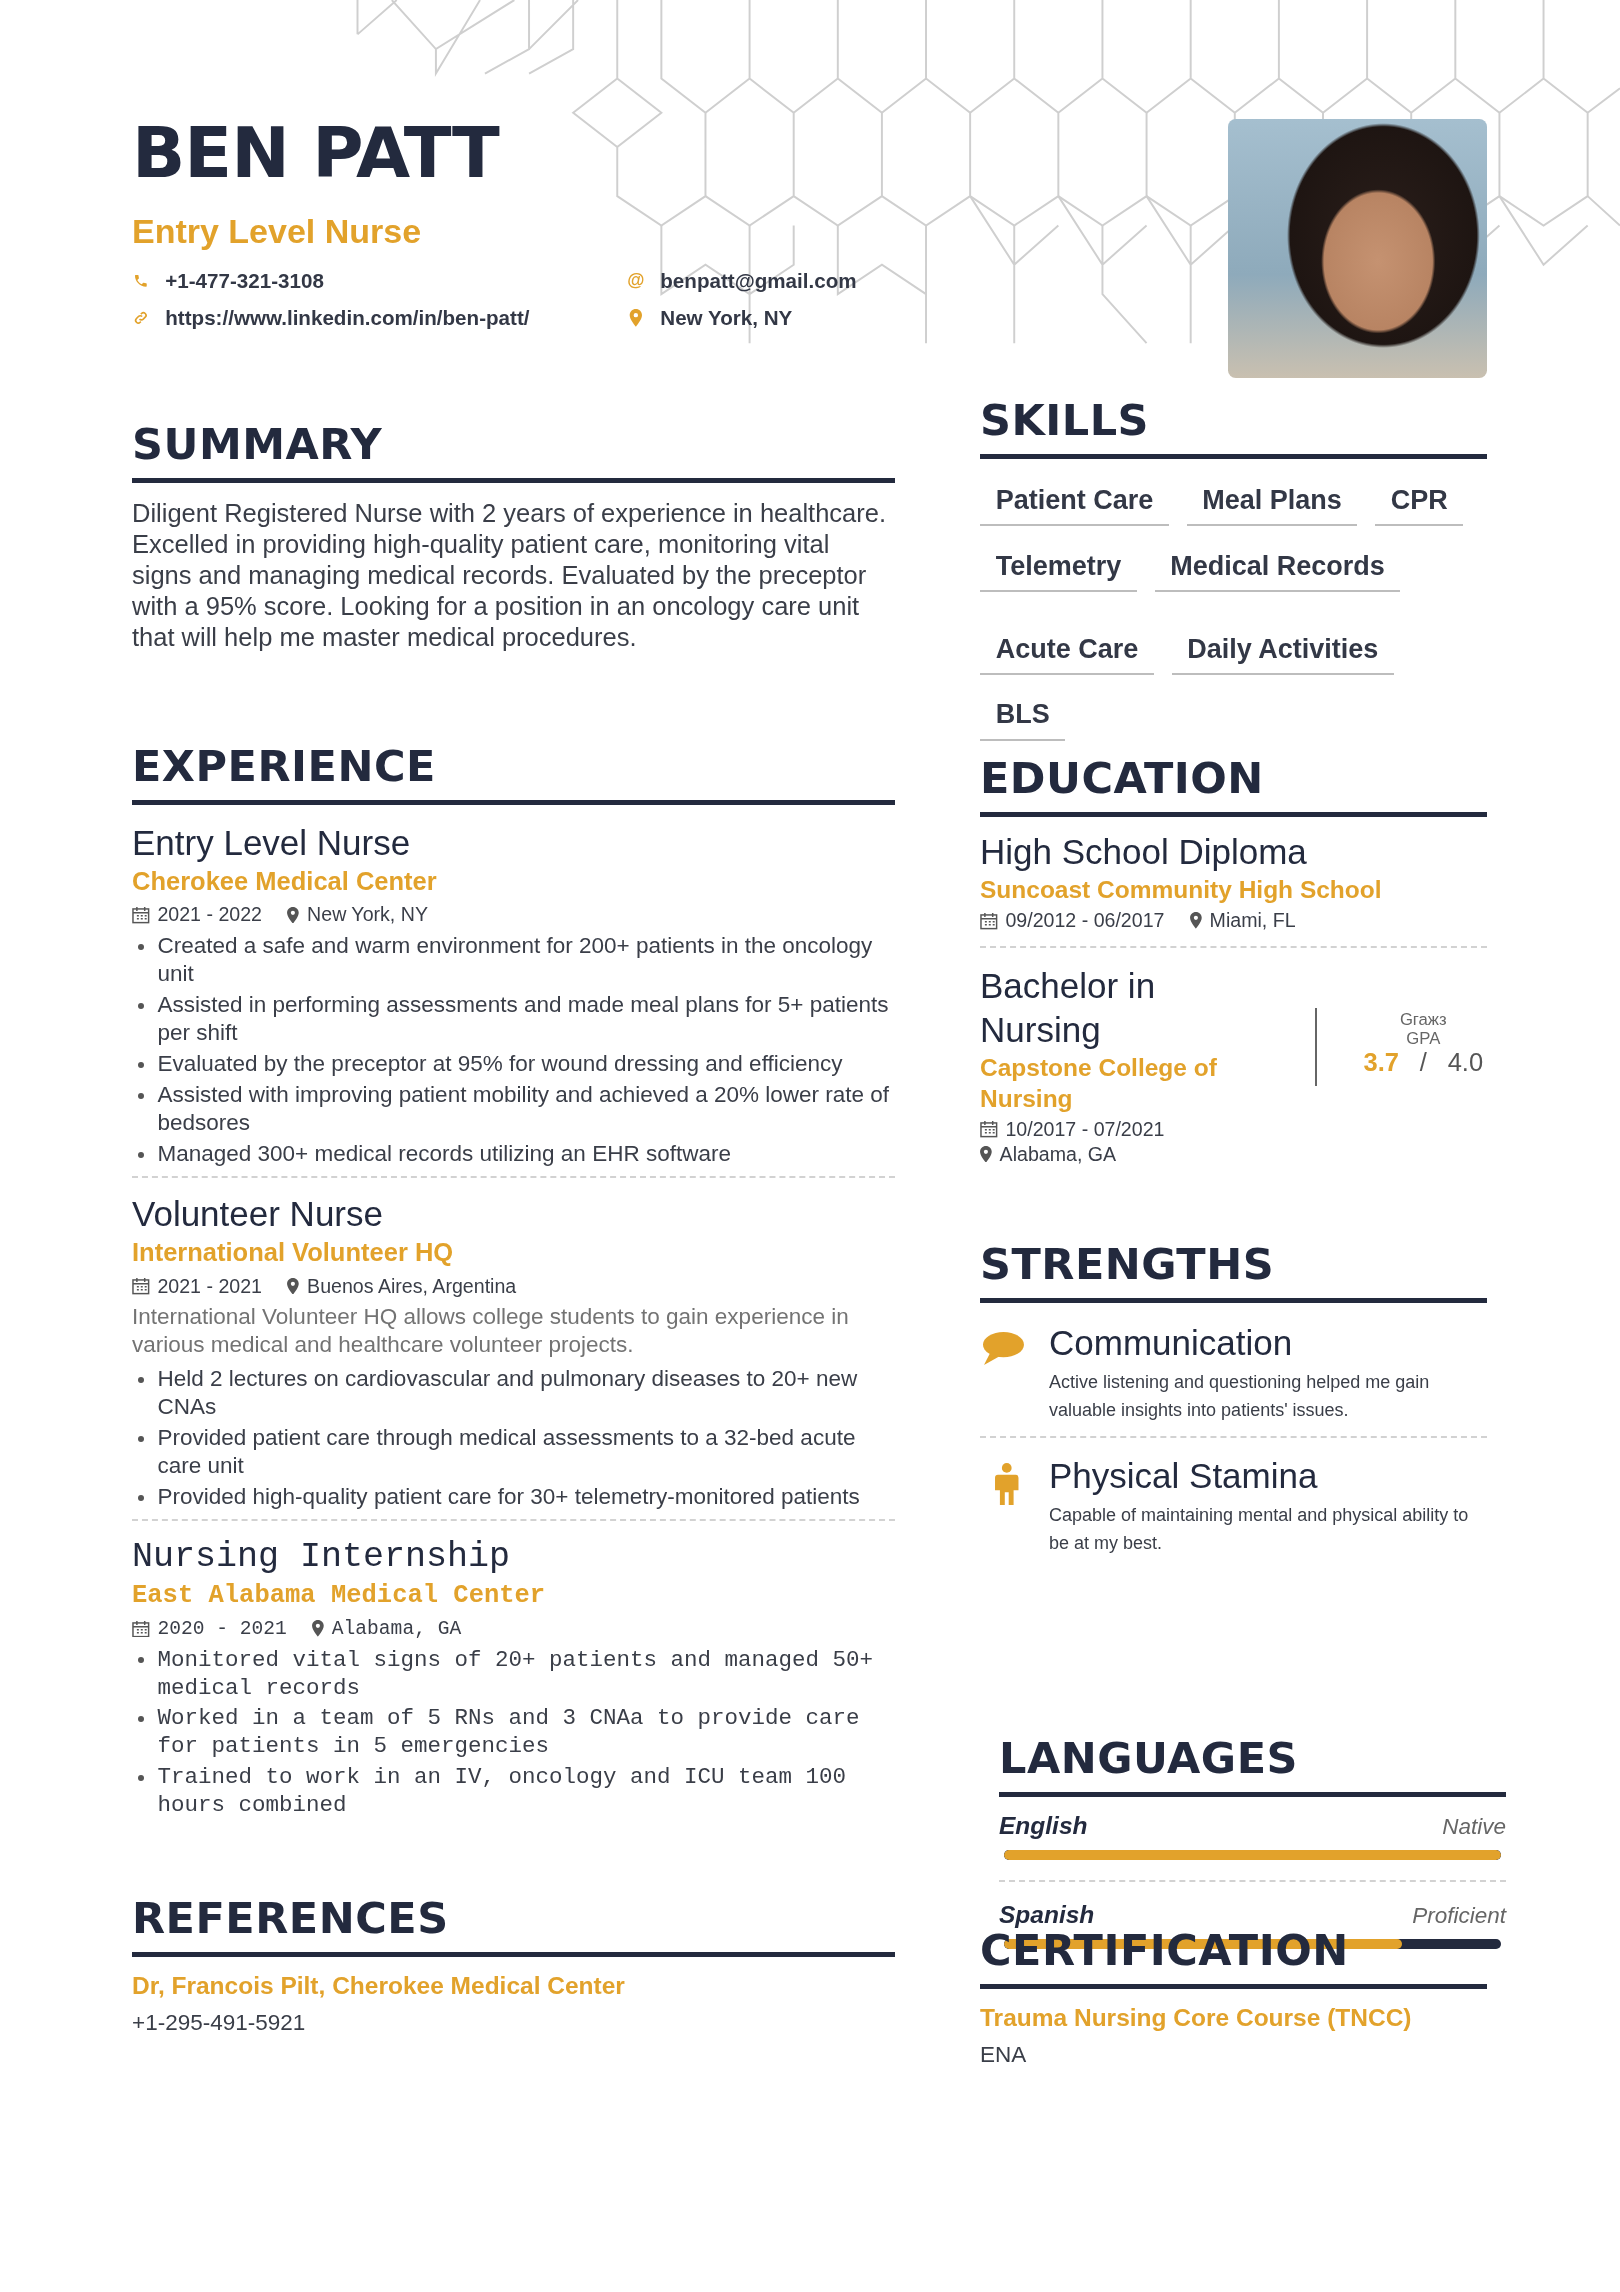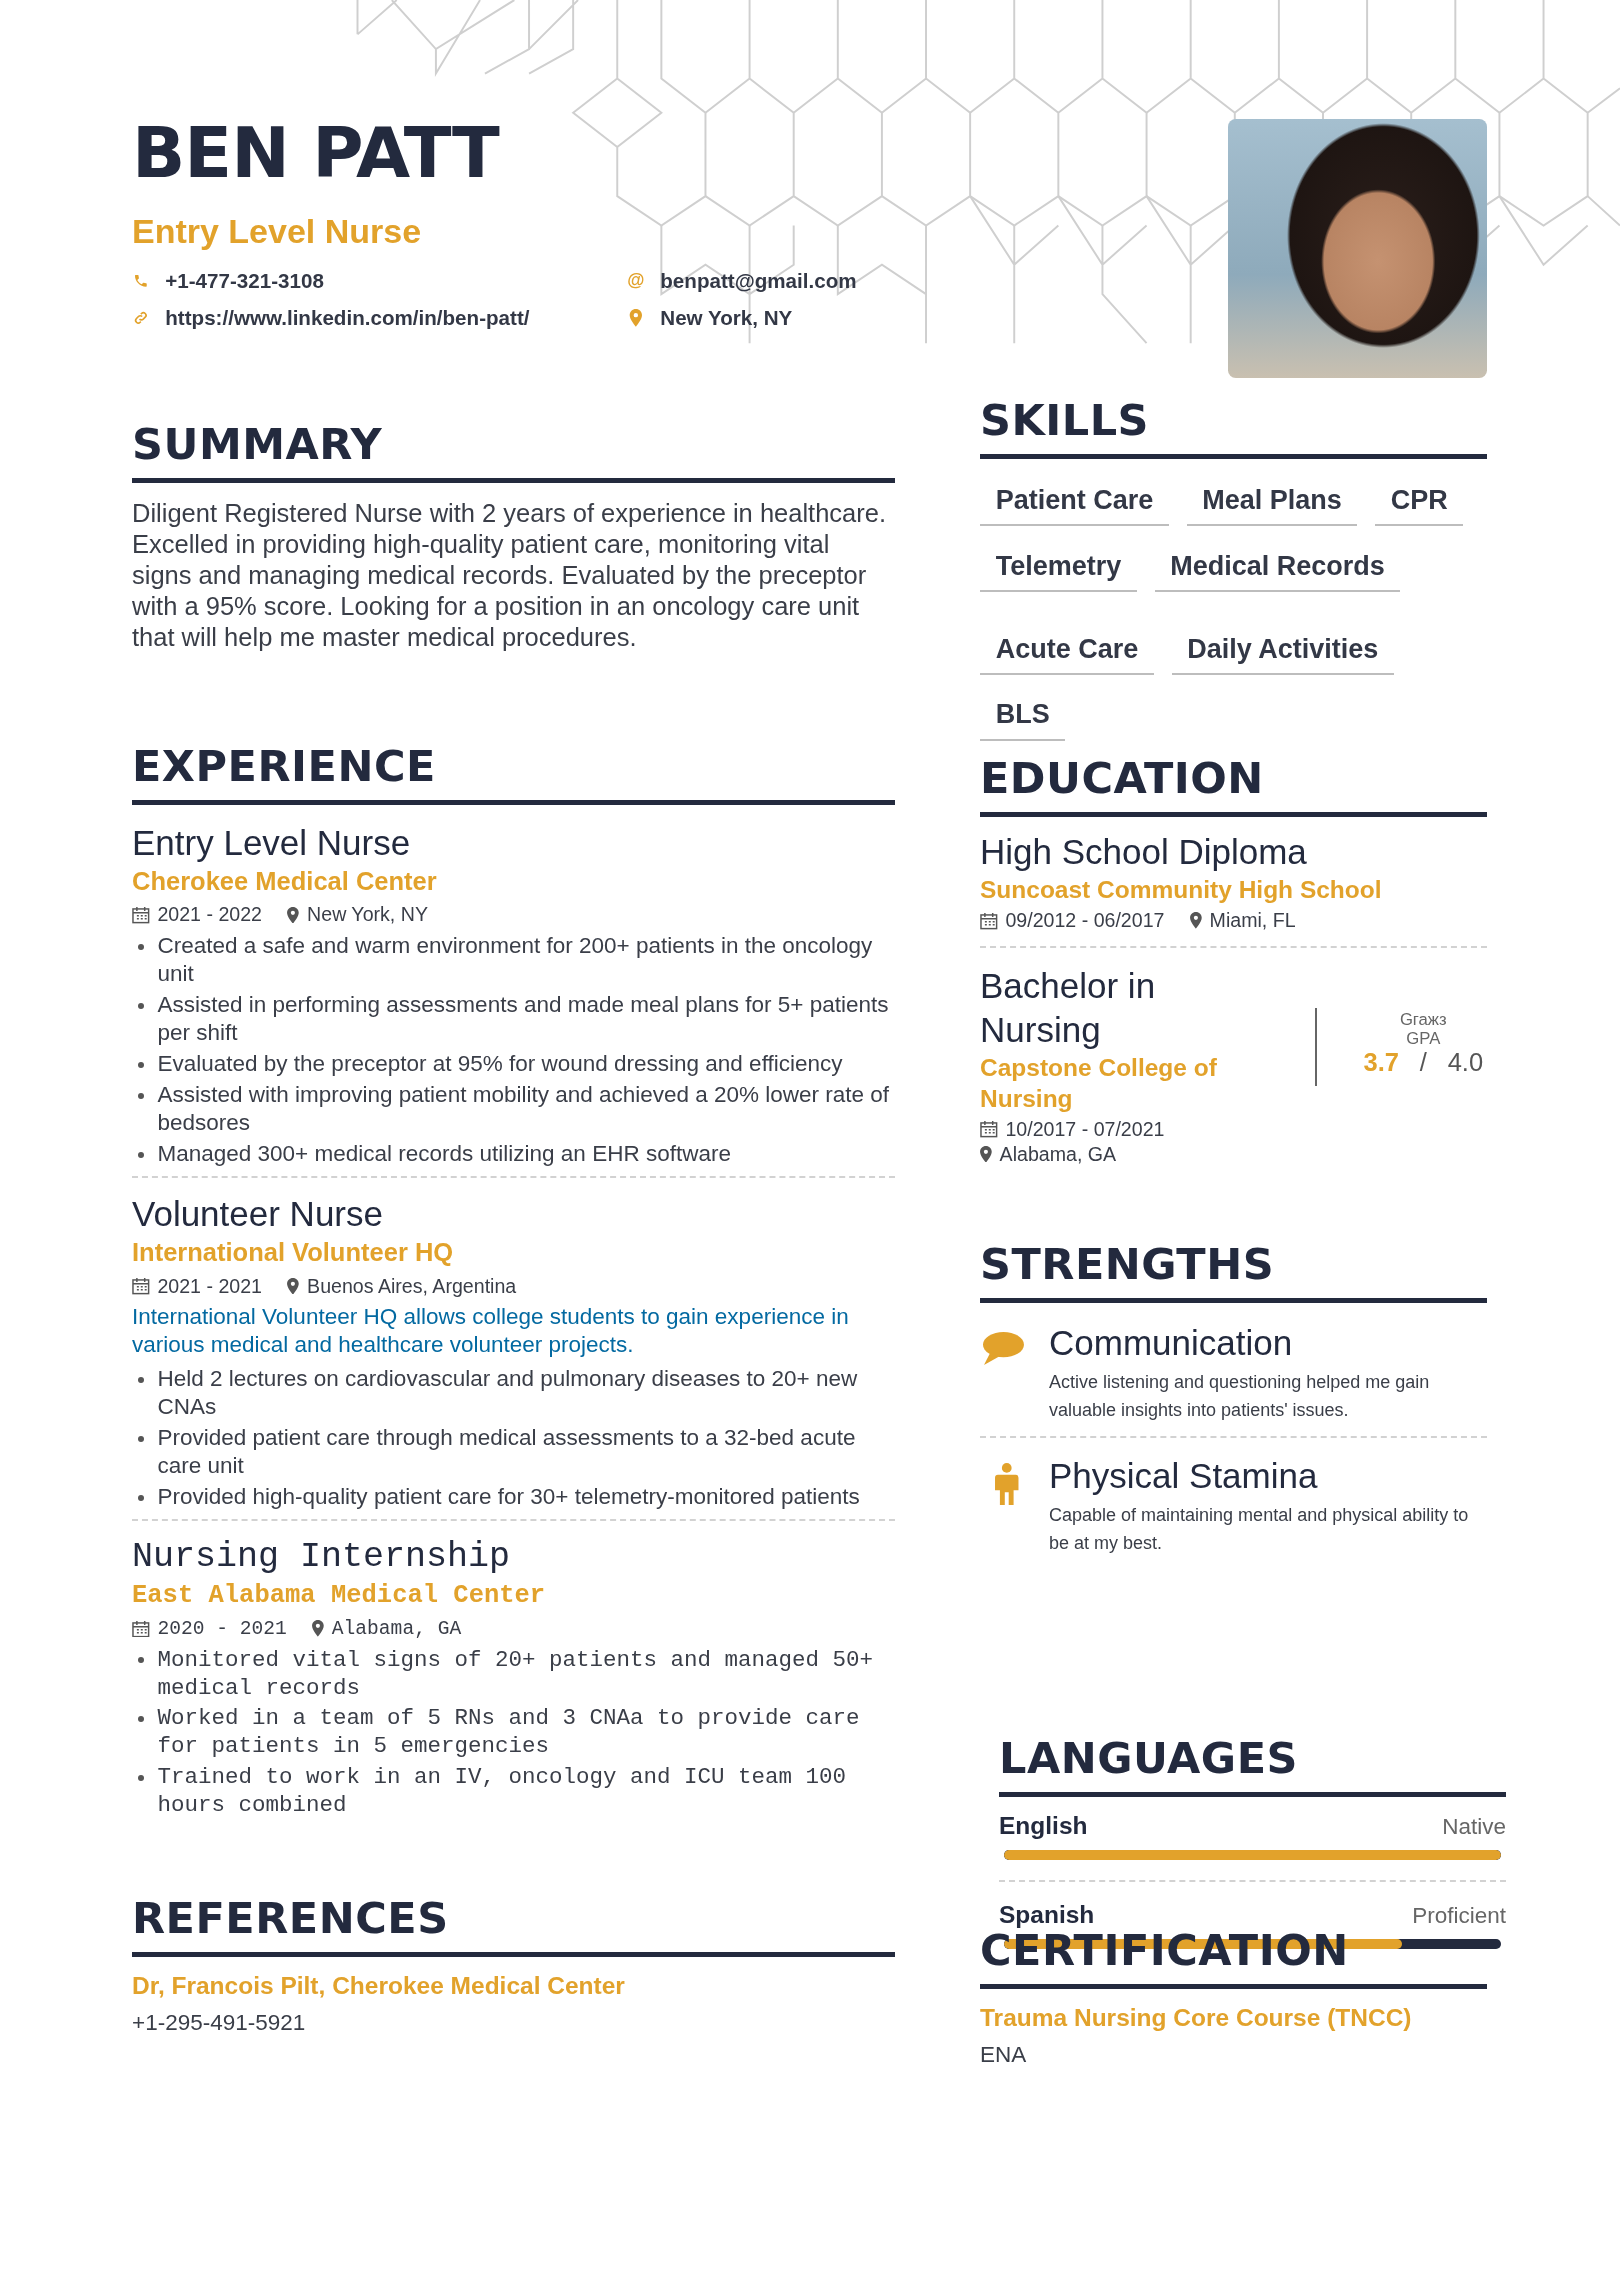--- a/index.html
+++ b/index.html
@@ -27,40 +27,40 @@
   .sec-rule { height: 4.9px; background: #232a3e; margin-top: 11.8px; }
 
   .summary-text { margin-top: 15.7px; font-size: 25.5px; line-height: 31px; color: #3a3e48; }
 
   .job { }
   .job-title { font-size: 35px; color: #232a3e; line-height: 1.1; }
   .job-company { font-size: 25.5px; font-weight: bold; color: #e2a22b; margin-top: 3.9px; }
   .meta { display: flex; align-items: center; font-size: 19.6px; color: #3a3e48; margin-top: 7.8px; }
   .meta .mi { display: inline-flex; align-items: center; margin-right: 7.8px; color: #555; }
   .meta .gap { width: 25.5px; }
-  .job-desc { font-size: 22.5px; color: #0369a1; line-height: 28px; margin-top: 5.9px; }
+  .job-desc { font-size: 22.5px; color: #737373; line-height: 28px; margin-top: 5.9px; }
   ul.bullets { list-style: none; margin-top: 5.9px; }
   ul.bullets li { position: relative; padding-left: 25.5px; font-size: 22.5px; line-height: 28px; color: #3a3e48; margin-bottom: 2.9px; }
   ul.bullets li::before { content: ""; position: absolute; left: 5.9px; top: 11.8px; width: 5.9px; height: 5.9px; border-radius: 50%; background: #555; }
   .dash { border-top: 2px dashed #d2d2d2; }
 
   .skills { display: flex; flex-wrap: wrap; margin-top: 19.6px; row-gap: 17.6px; }
   .skill { font-size: 27px; font-weight: bold; color: #333846; padding: 7.8px 15.7px 9.8px 15.7px; border-bottom: 2.9px solid #bdbdbd; margin-right: 17.6px; height: 48px; line-height: 29px; }
 
   .edu-title { font-size: 35px; color: #232a3e; line-height: 44px; }
   .edu-school { font-size: 24.5px; font-weight: bold; color: #e2a22b; line-height: 31px; }
   .gpa { position: absolute; right: 0; text-align: center; width: 147px; }
   .gpa-bar { position: absolute; width: 2px; background: #666; }
 
   .strength { display: flex; }
   .strength .sic { width: 69px; flex: none; padding-top: 7.8px; }
   .strength-title { font-size: 35px; color: #232a3e; line-height: 41px; }
   .strength-desc { font-size: 18px; color: #3a3e48; line-height: 27.4px; margin-top: 5.9px; }
 
-  .lang-row { display: flex; justify-content: space-between; align-items: baseline; }
+  .lang-row { display: flex; justify-content: space-between; align-items: baseline; font-style: italic; }
   .lang-name { font-size: 24.5px; font-weight: bold; color: #232a3e; }
   .lang-level { font-size: 22.5px; color: #666; }
   .bar { margin: 9.8px 4.9px 0 4.9px; height: 9.8px; border-radius: 4.9px; background: #232a3e; overflow: hidden; }
   .bar-fill { height: 100%; background: #e2a22b; border-radius: 4.9px; }
 
   .ref-name { font-size: 24.5px; font-weight: bold; color: #e2a22b; }
   .ref-phone { font-size: 22.5px; color: #3a3e48; margin-top: 9.8px; }
 </style>
 </head>
 <body>

